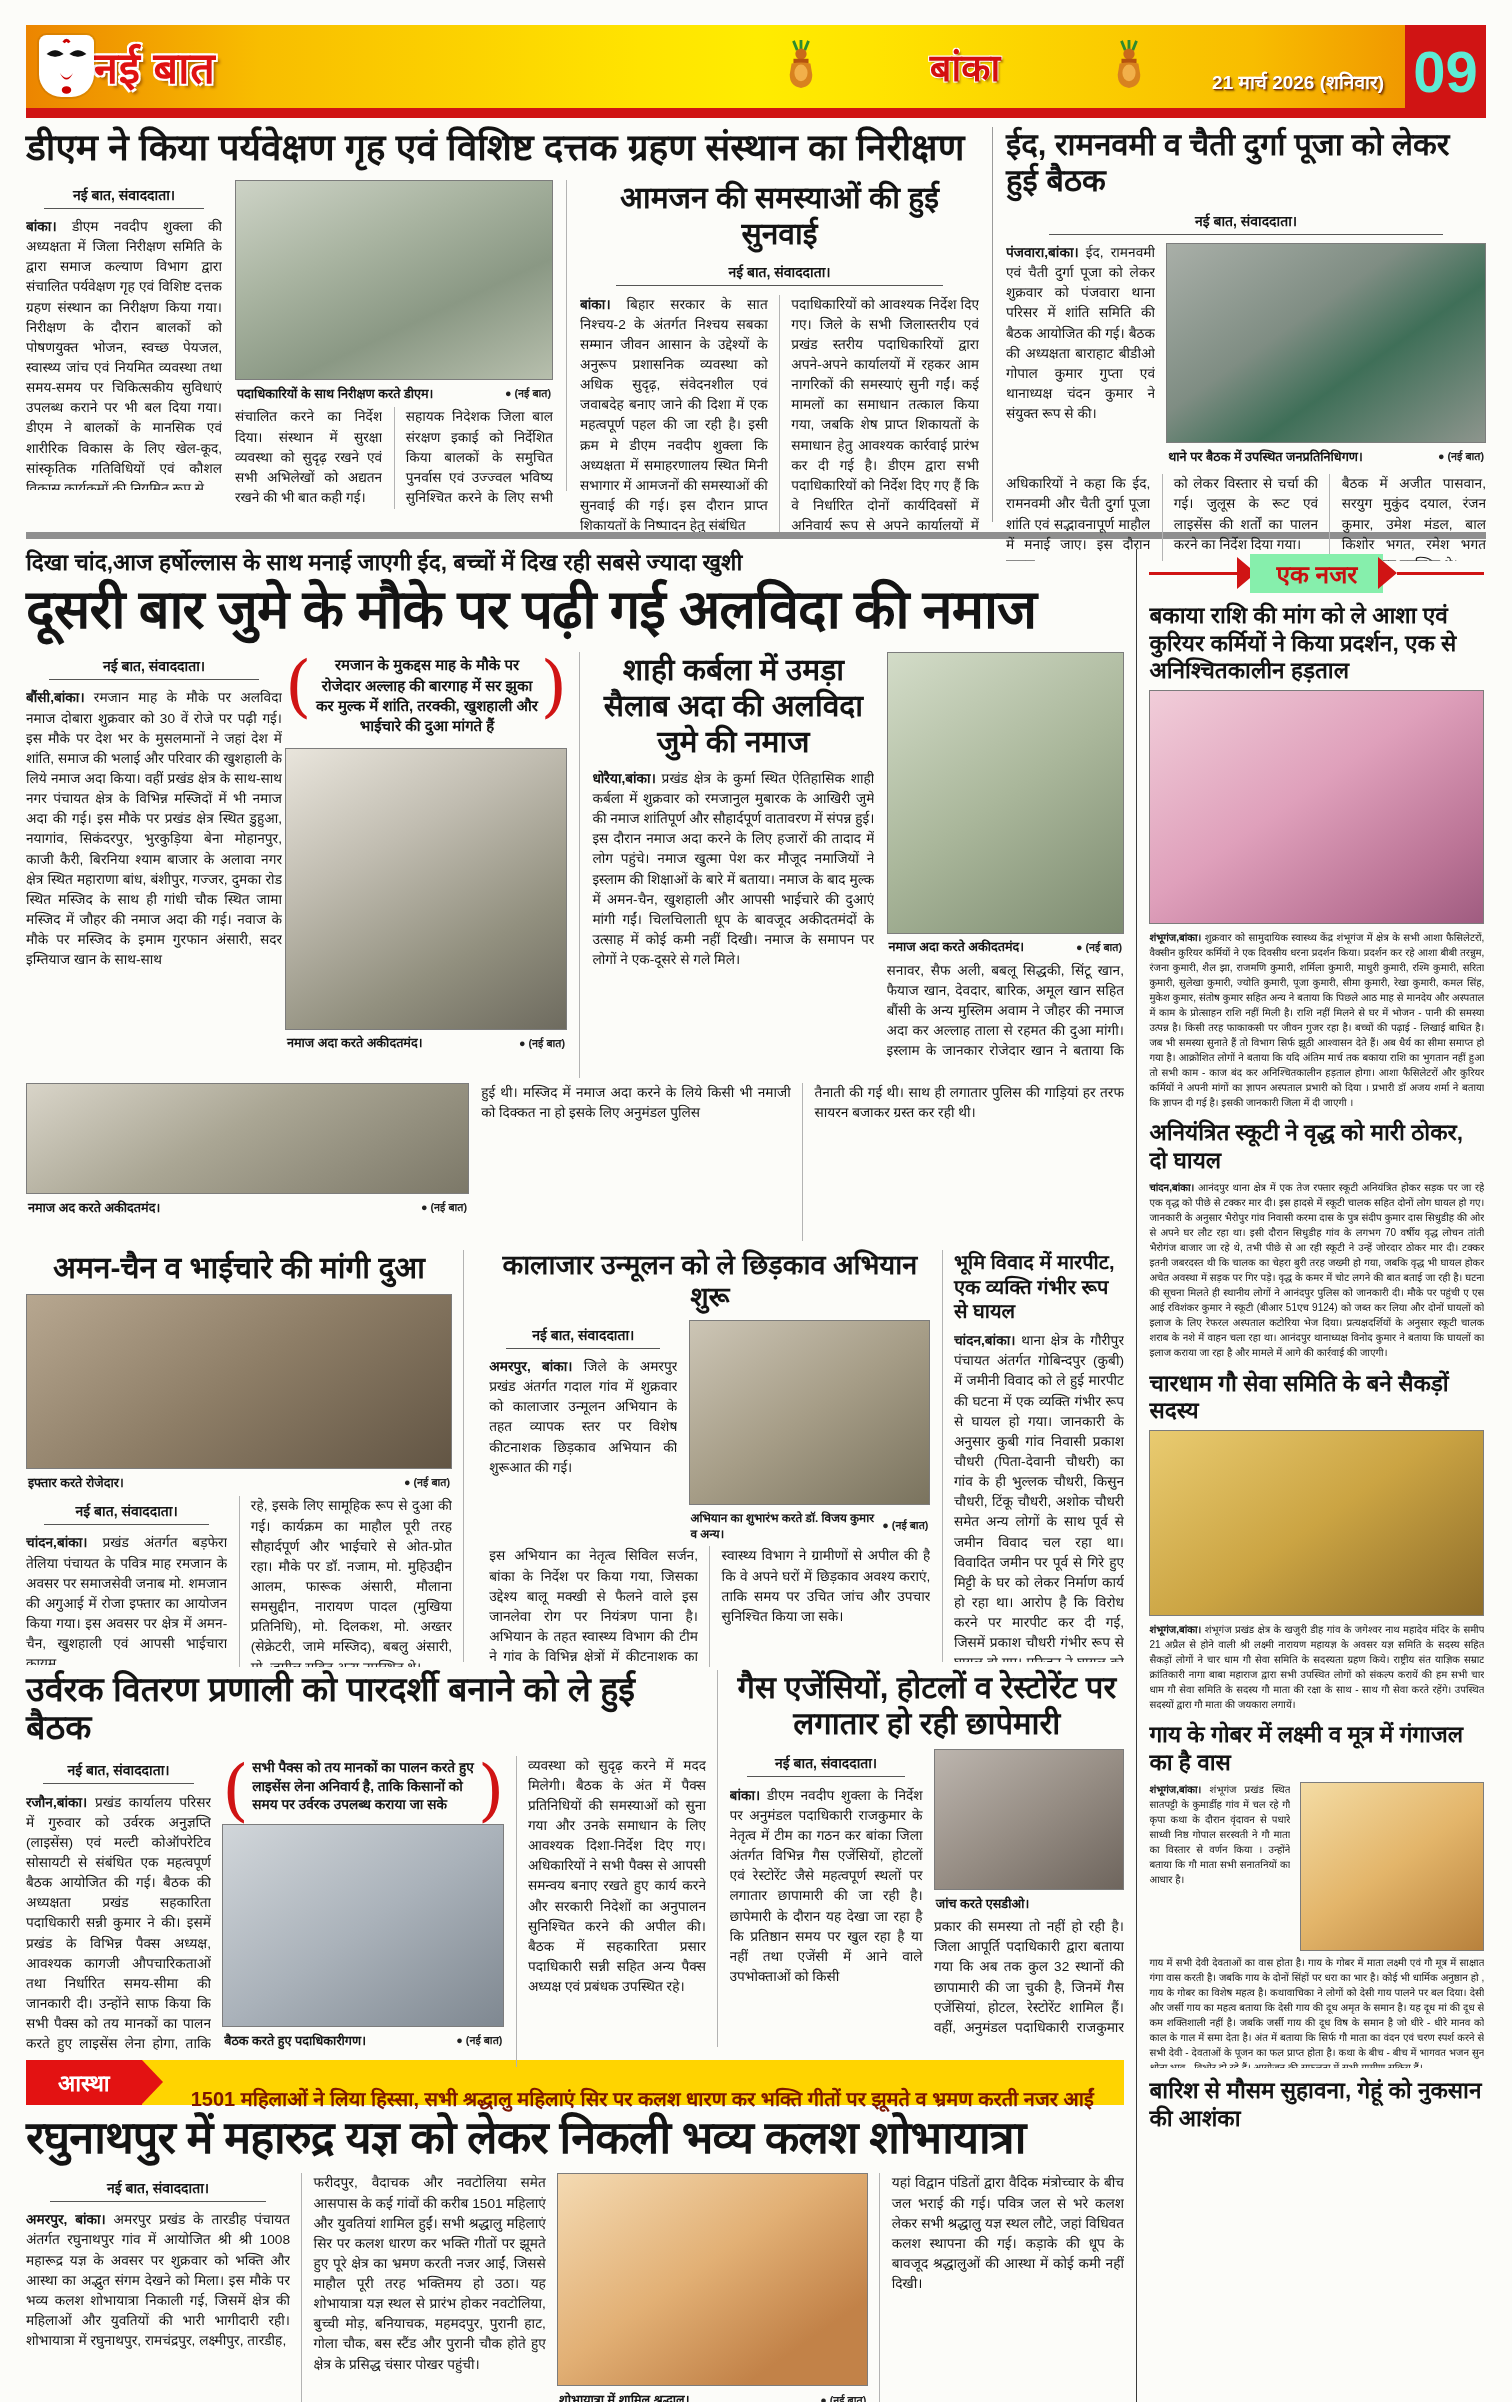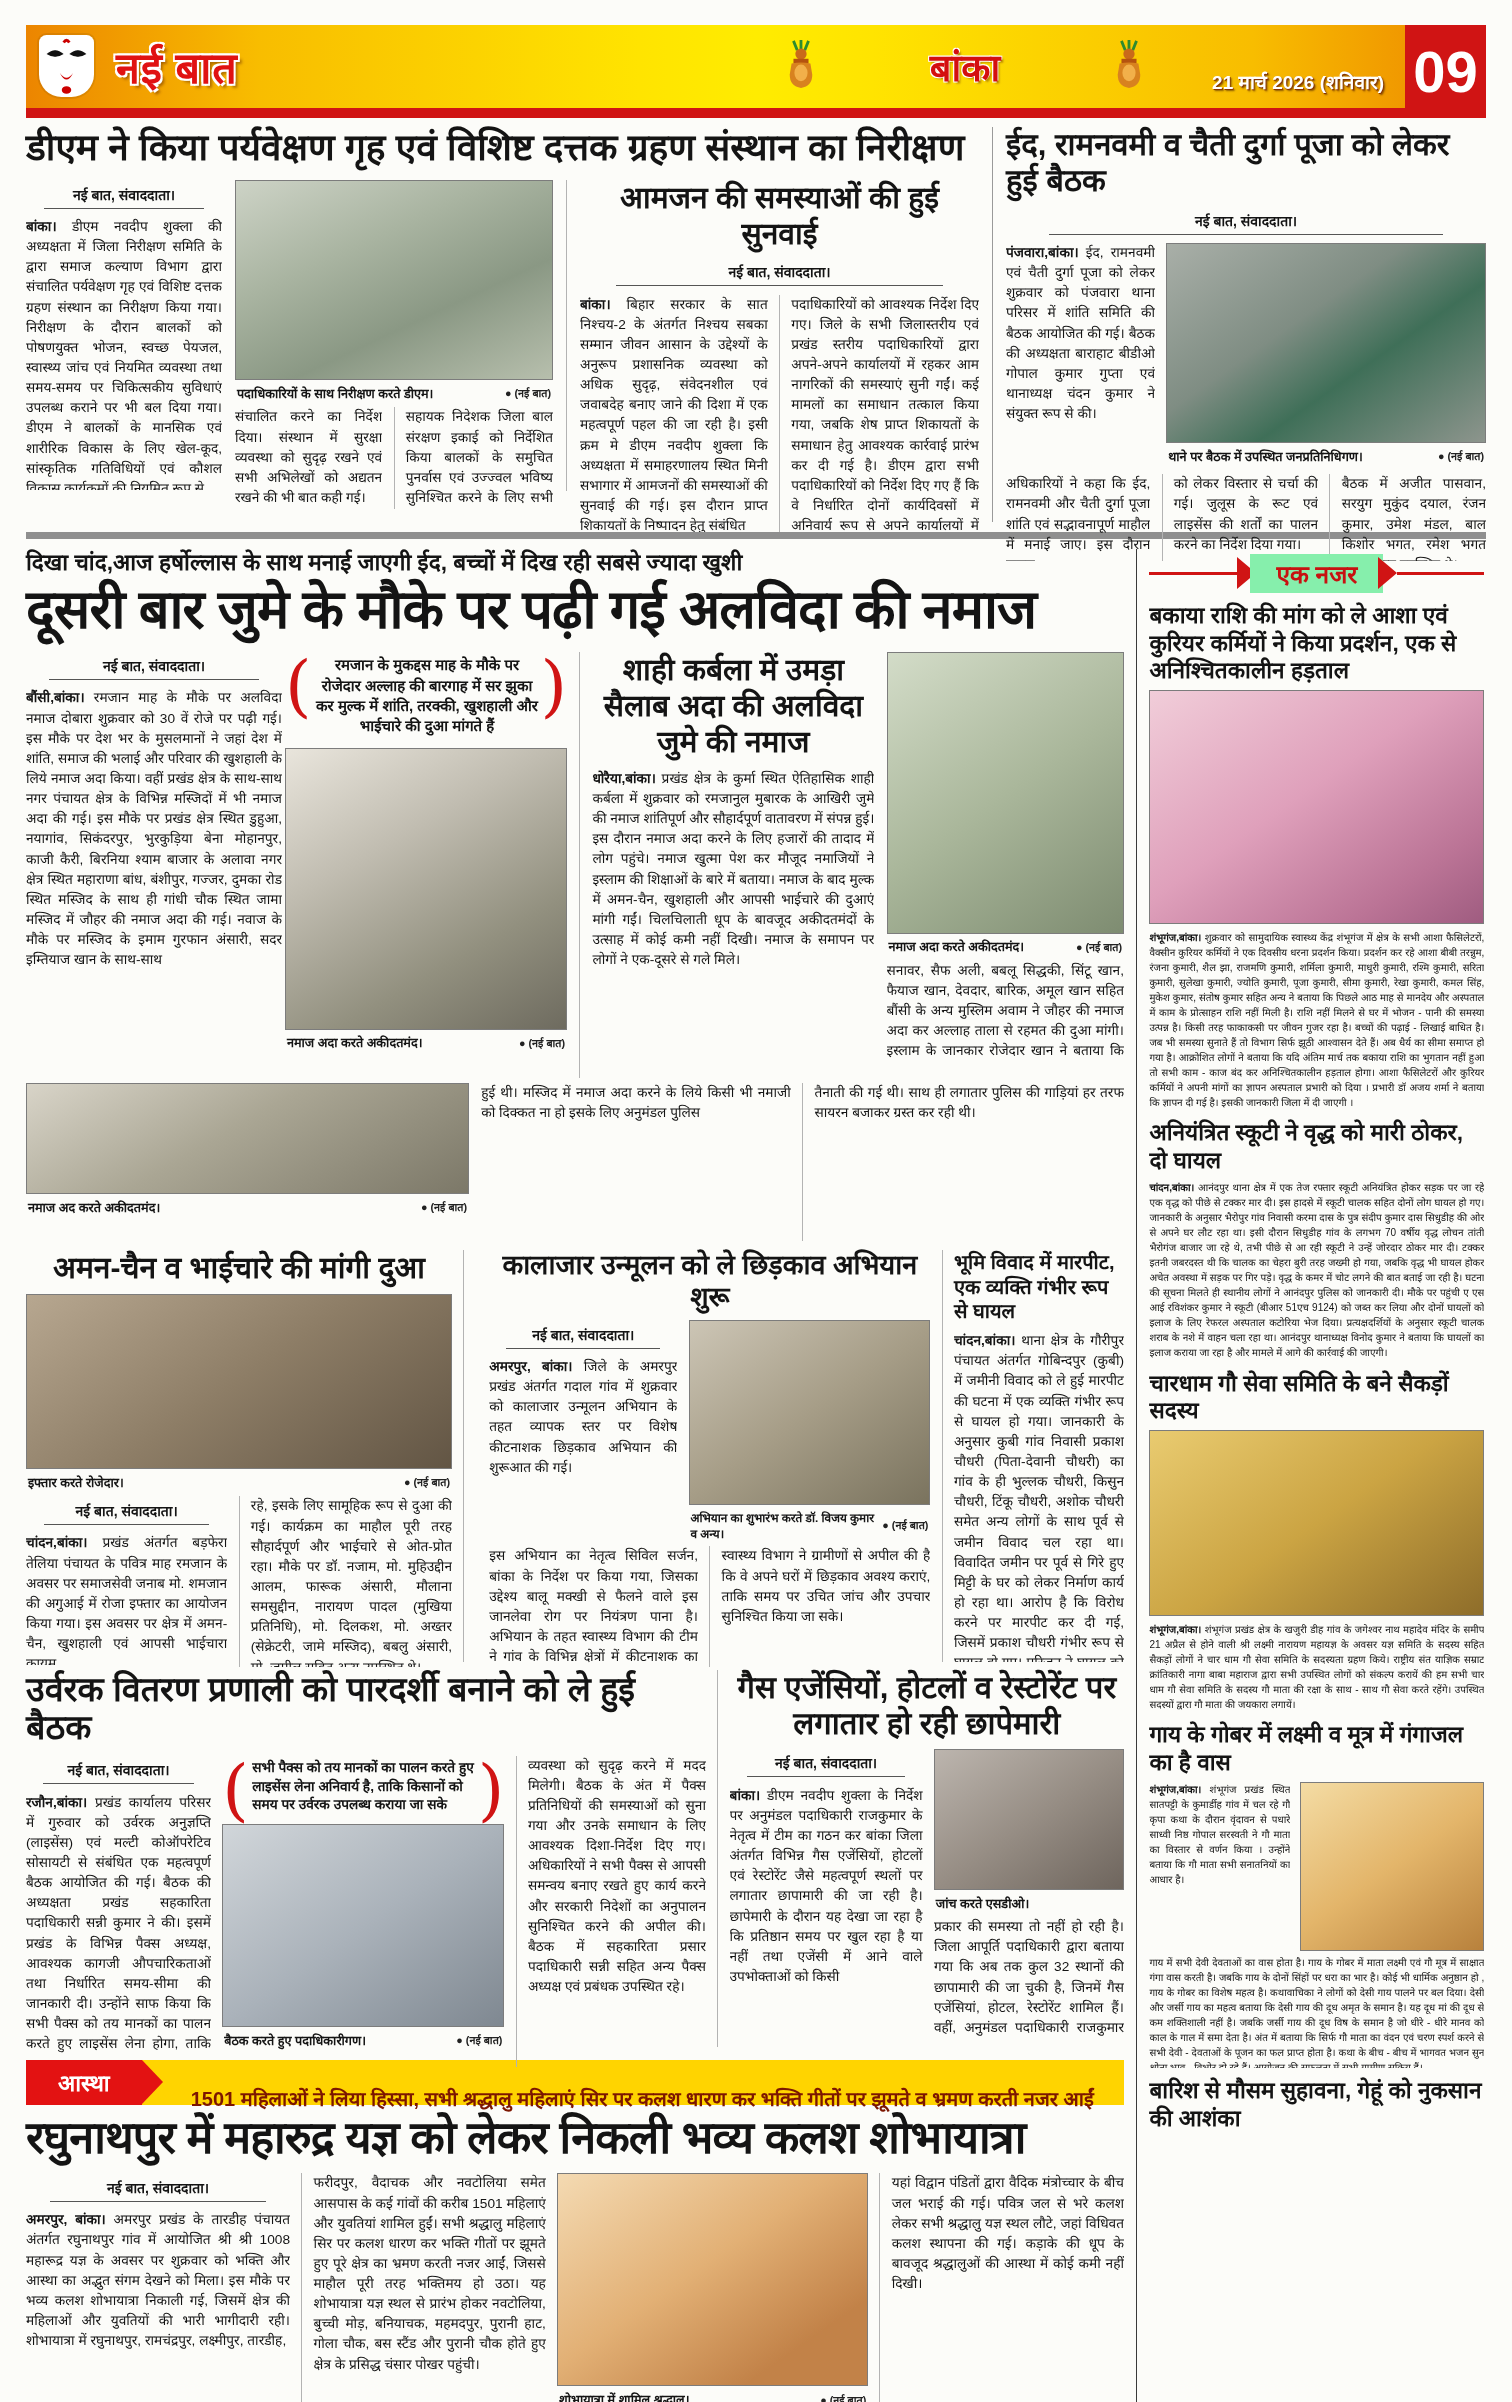--- a/index.html
+++ b/index.html
@@ -6,29 +6,29 @@
   .page {
     width:1512px; height:2402px; margin:0 auto; background:#fcfcf9;
     font-family:"Liberation Sans","DejaVu Sans",sans-serif; color:#141414;
     position:relative; overflow:hidden; box-sizing:border-box; padding:24.5px 26px 0;
   }
   
   .masthead{ position:relative; height:83px;
     background:linear-gradient(90deg,#ec8500 0%,#f8bd00 16%,#ffe400 42%,#ffec00 50%,#ffe400 58%,#f8bd00 84%,#ec8500 100%);
     display:flex; align-items:center; }
   .mast-strip{ height:10.4px; background:#d01414; }
-  .mast-left{ display:flex; align-items:center; gap:22px; padding-left:13px; width:405px; }
+  .mast-left{ display:flex; align-items:center; gap:0; padding-left:13px; width:405px; }
   .paper-name{ font-size:43px; font-weight:800; color:#e01212; letter-spacing:0.9px;
     text-shadow:-1.9px -1.9px 0 #fff,1.9px -1.9px 0 #fff,-1.9px 1.9px 0 #fff,1.9px 1.9px 0 #fff,3.8px 3.8px 2.8px rgba(90,30,0,.45); }
   .mast-center{ flex:1; display:flex; align-items:center; justify-content:center; gap:113px; }
   .edition{ font-size:38px; font-weight:800; color:#d40f0f;
     text-shadow:-0.9px -0.9px 0 #fff,0.9px -0.9px 0 #fff,-0.9px 0.9px 0 #fff,1.9px 1.9px 1.9px rgba(90,30,0,.4); }
   .mast-date{ position:absolute; right:102px; bottom:13px; font-size:19px; font-weight:700; color:#fff;
     text-shadow:0.9px 0.9px 0 #8a3500,1.9px 1.9px 1.9px rgba(60,20,0,.6); }
-  .page-num{ position:absolute; right:0; top:0; height:93px; width:81px; background:#d01414; color:#ffffff;
+  .page-num{ position:absolute; right:0; top:0; height:93px; width:81px; background:#d01414; color:#5eead4;
     font-size:58px; font-weight:800; display:flex; align-items:center; justify-content:center; z-index:2; }
   
   .bar{ height:7.5px; background:#8f8f8f; margin:9.4px 0; }
   .byline{ font-weight:700; font-size:14px; text-align:center; padding:4.7px 0 3.8px;
     border-bottom:1.4px solid #555; width:82%; margin:0 auto 8.5px; }
   .body{ font-size:13.7px; line-height:1.47; text-align:justify; overflow:hidden; }
   .dateline{ font-weight:800; }
   .cap{ display:flex; justify-content:space-between; align-items:center; font-weight:800; font-size:12.7px;
     padding:3.8px 1.9px 5.6px; }
   .cap .credit{ font-weight:700; font-size:10.8px; color:#222; white-space:nowrap; }

